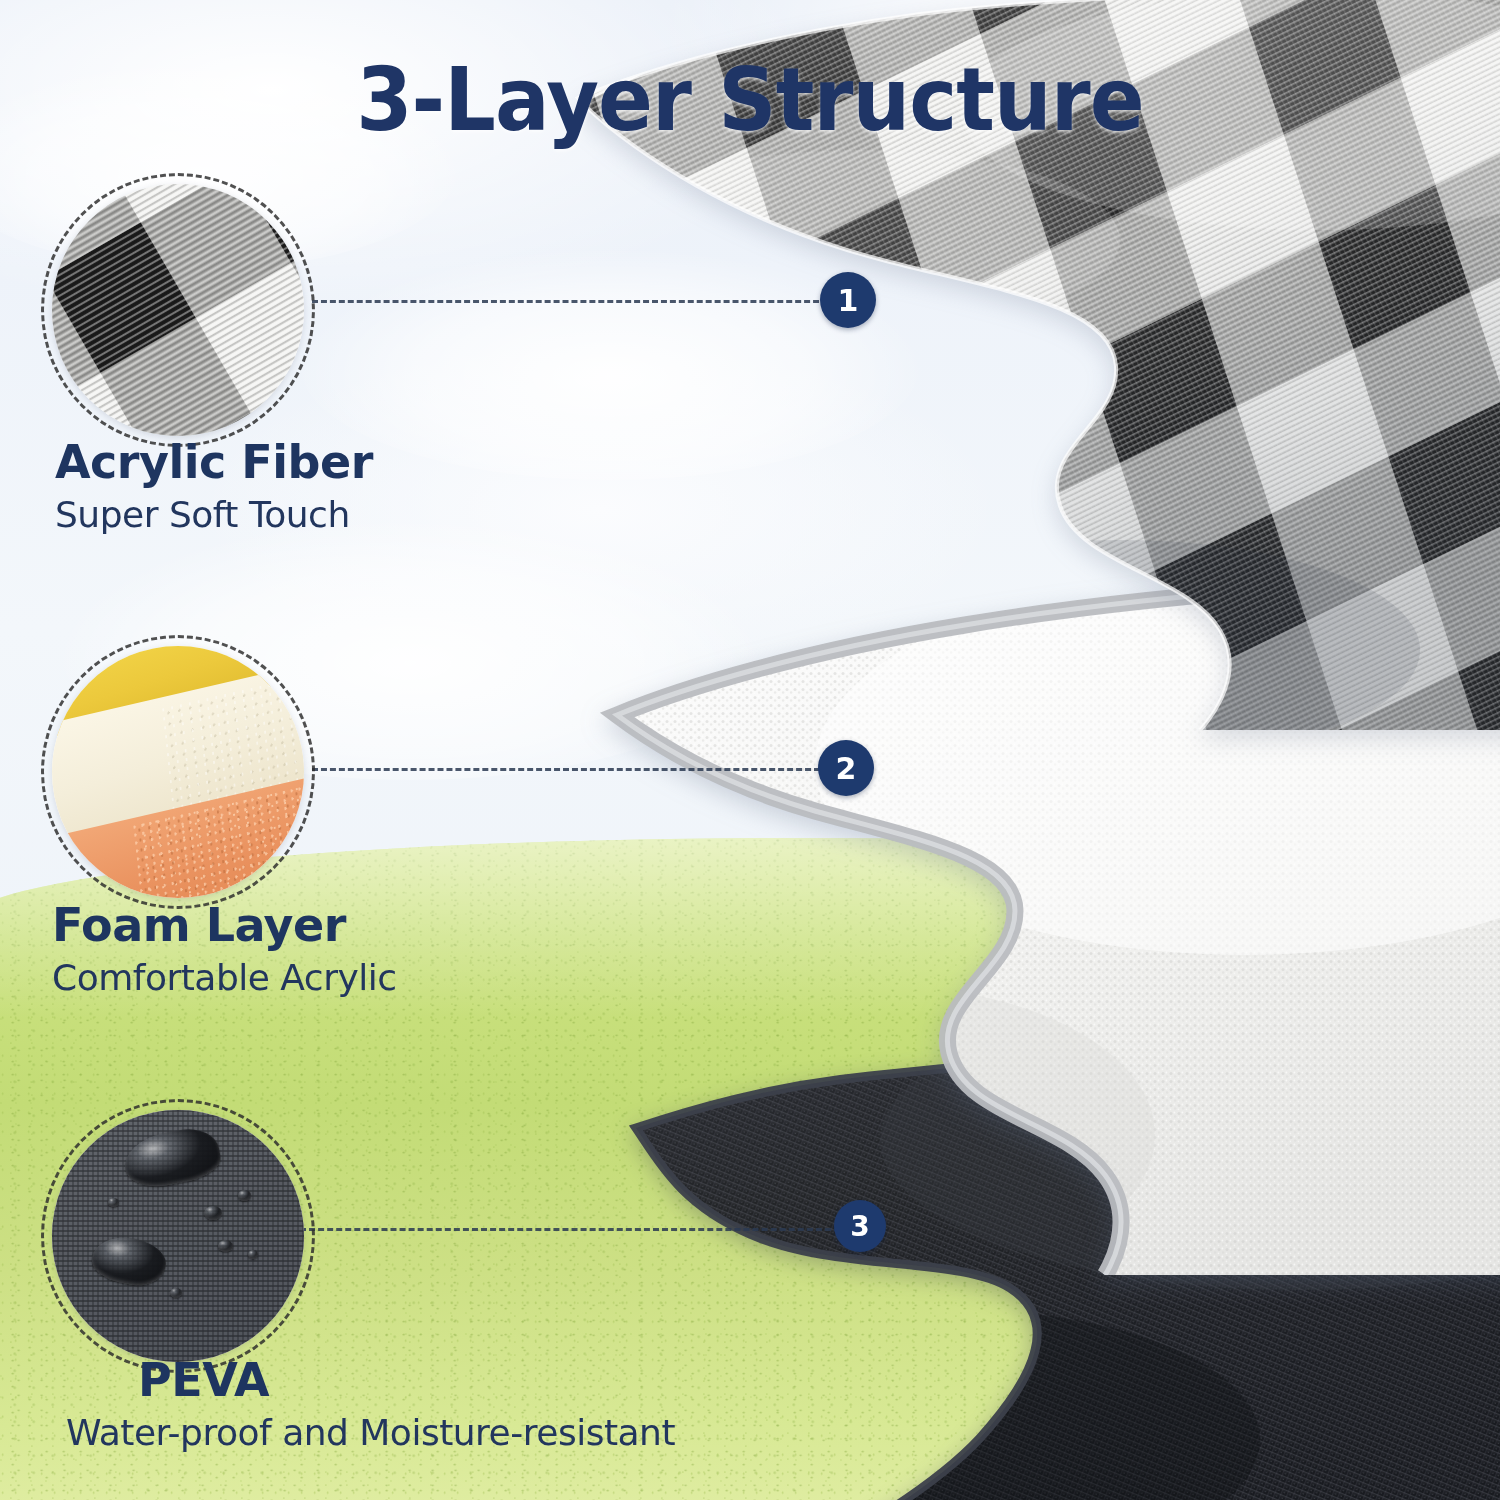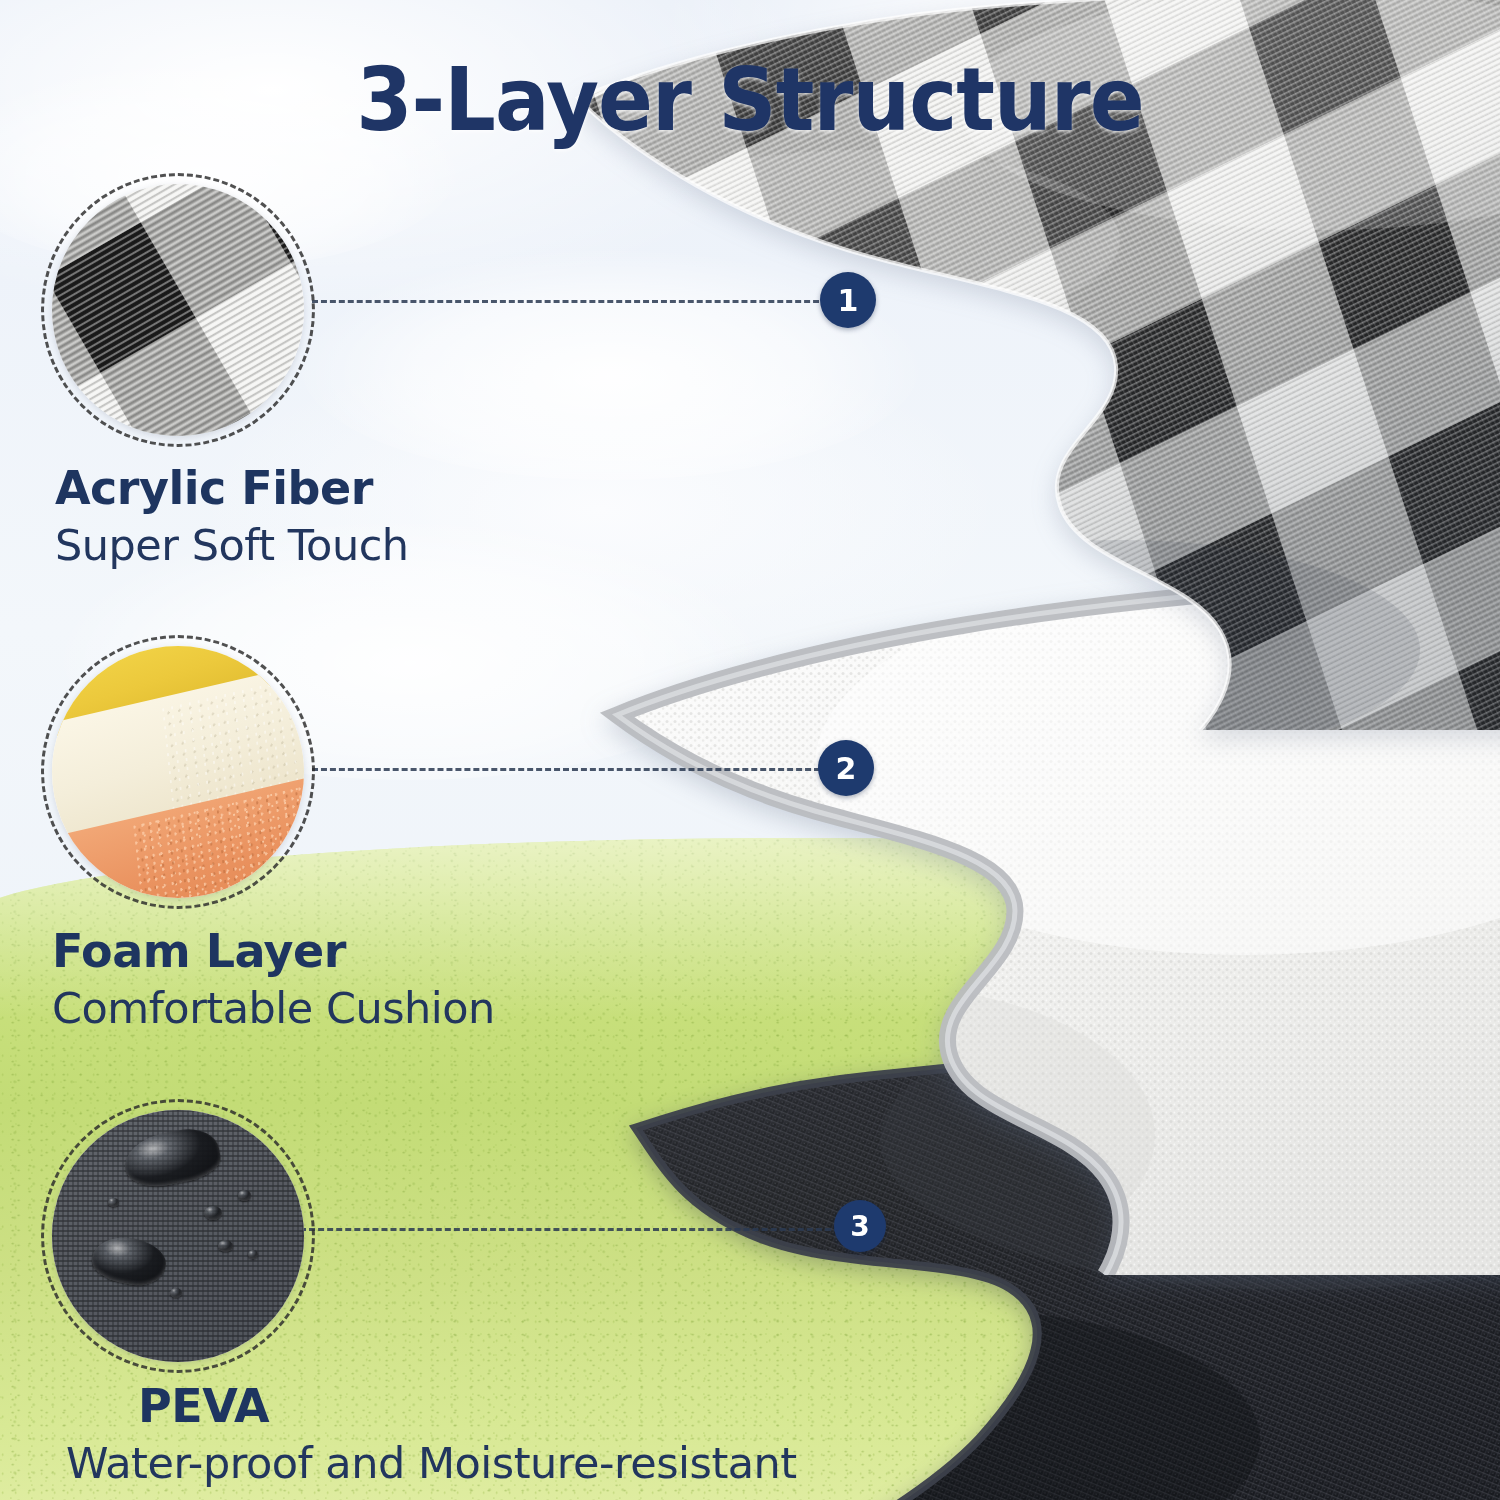--- a/index.html
+++ b/index.html
@@ -213,33 +213,33 @@
     font-family:"DejaVu Sans", sans-serif;
     font-weight:bold; font-size:30px;
     z-index:32;
     box-shadow:0 2px 5px rgba(20,35,70,.35);
   }
   .badge-1 { left:820px; top:272px; }
   .badge-2 { left:818px; top:740px; }
   .badge-3 { left:834px; top:1200px; width:52px; height:52px; font-size:28px; }
 
   
-  .label { position:absolute; z-index:34; color:#1e3560;margin-top:26px; }
+  .label { position:absolute; z-index:34; color:#1e3560; }
   .label .lbl-title {
     font-family:"DejaVu Sans", sans-serif;
     font-weight:bold;
     font-size:46px;
     letter-spacing:-0.5px;
     line-height:1.1;
     white-space:nowrap;
   }
   .label .lbl-sub {
     font-family:"DejaVu Sans", sans-serif;
     font-weight:normal;
-    font-size:43px;
+    font-size:36px;
     letter-spacing:-0.5px;
     line-height:1.18;
     margin-top:6px;
     white-space:nowrap;
     color:#22365e;
   }
   .label-1 { left:55px; top:437px; }
   .label-2 { left:52px; top:900px; }
   .label-3 { left:66px; top:1355px; }
   .label-3 .lbl-title { margin-left:72px; }
@@ -484,21 +484,21 @@
     </div>
   </div>
 
   <div class="label label-1">
     <div class="lbl-title">Acrylic Fiber</div>
     <div class="lbl-sub">Super Soft Touch</div>
   </div>
 
   <div class="label label-2">
     <div class="lbl-title">Foam Layer</div>
-    <div class="lbl-sub">Comfortable Cushion</div>
+    <div class="lbl-sub">Comfortable Acrylic</div>
   </div>
 
   <div class="label label-3">
     <div class="lbl-title">PEVA</div>
     <div class="lbl-sub">Water-proof and Moisture-resistant</div>
   </div>
 
 </div>
 
 </body></html>

